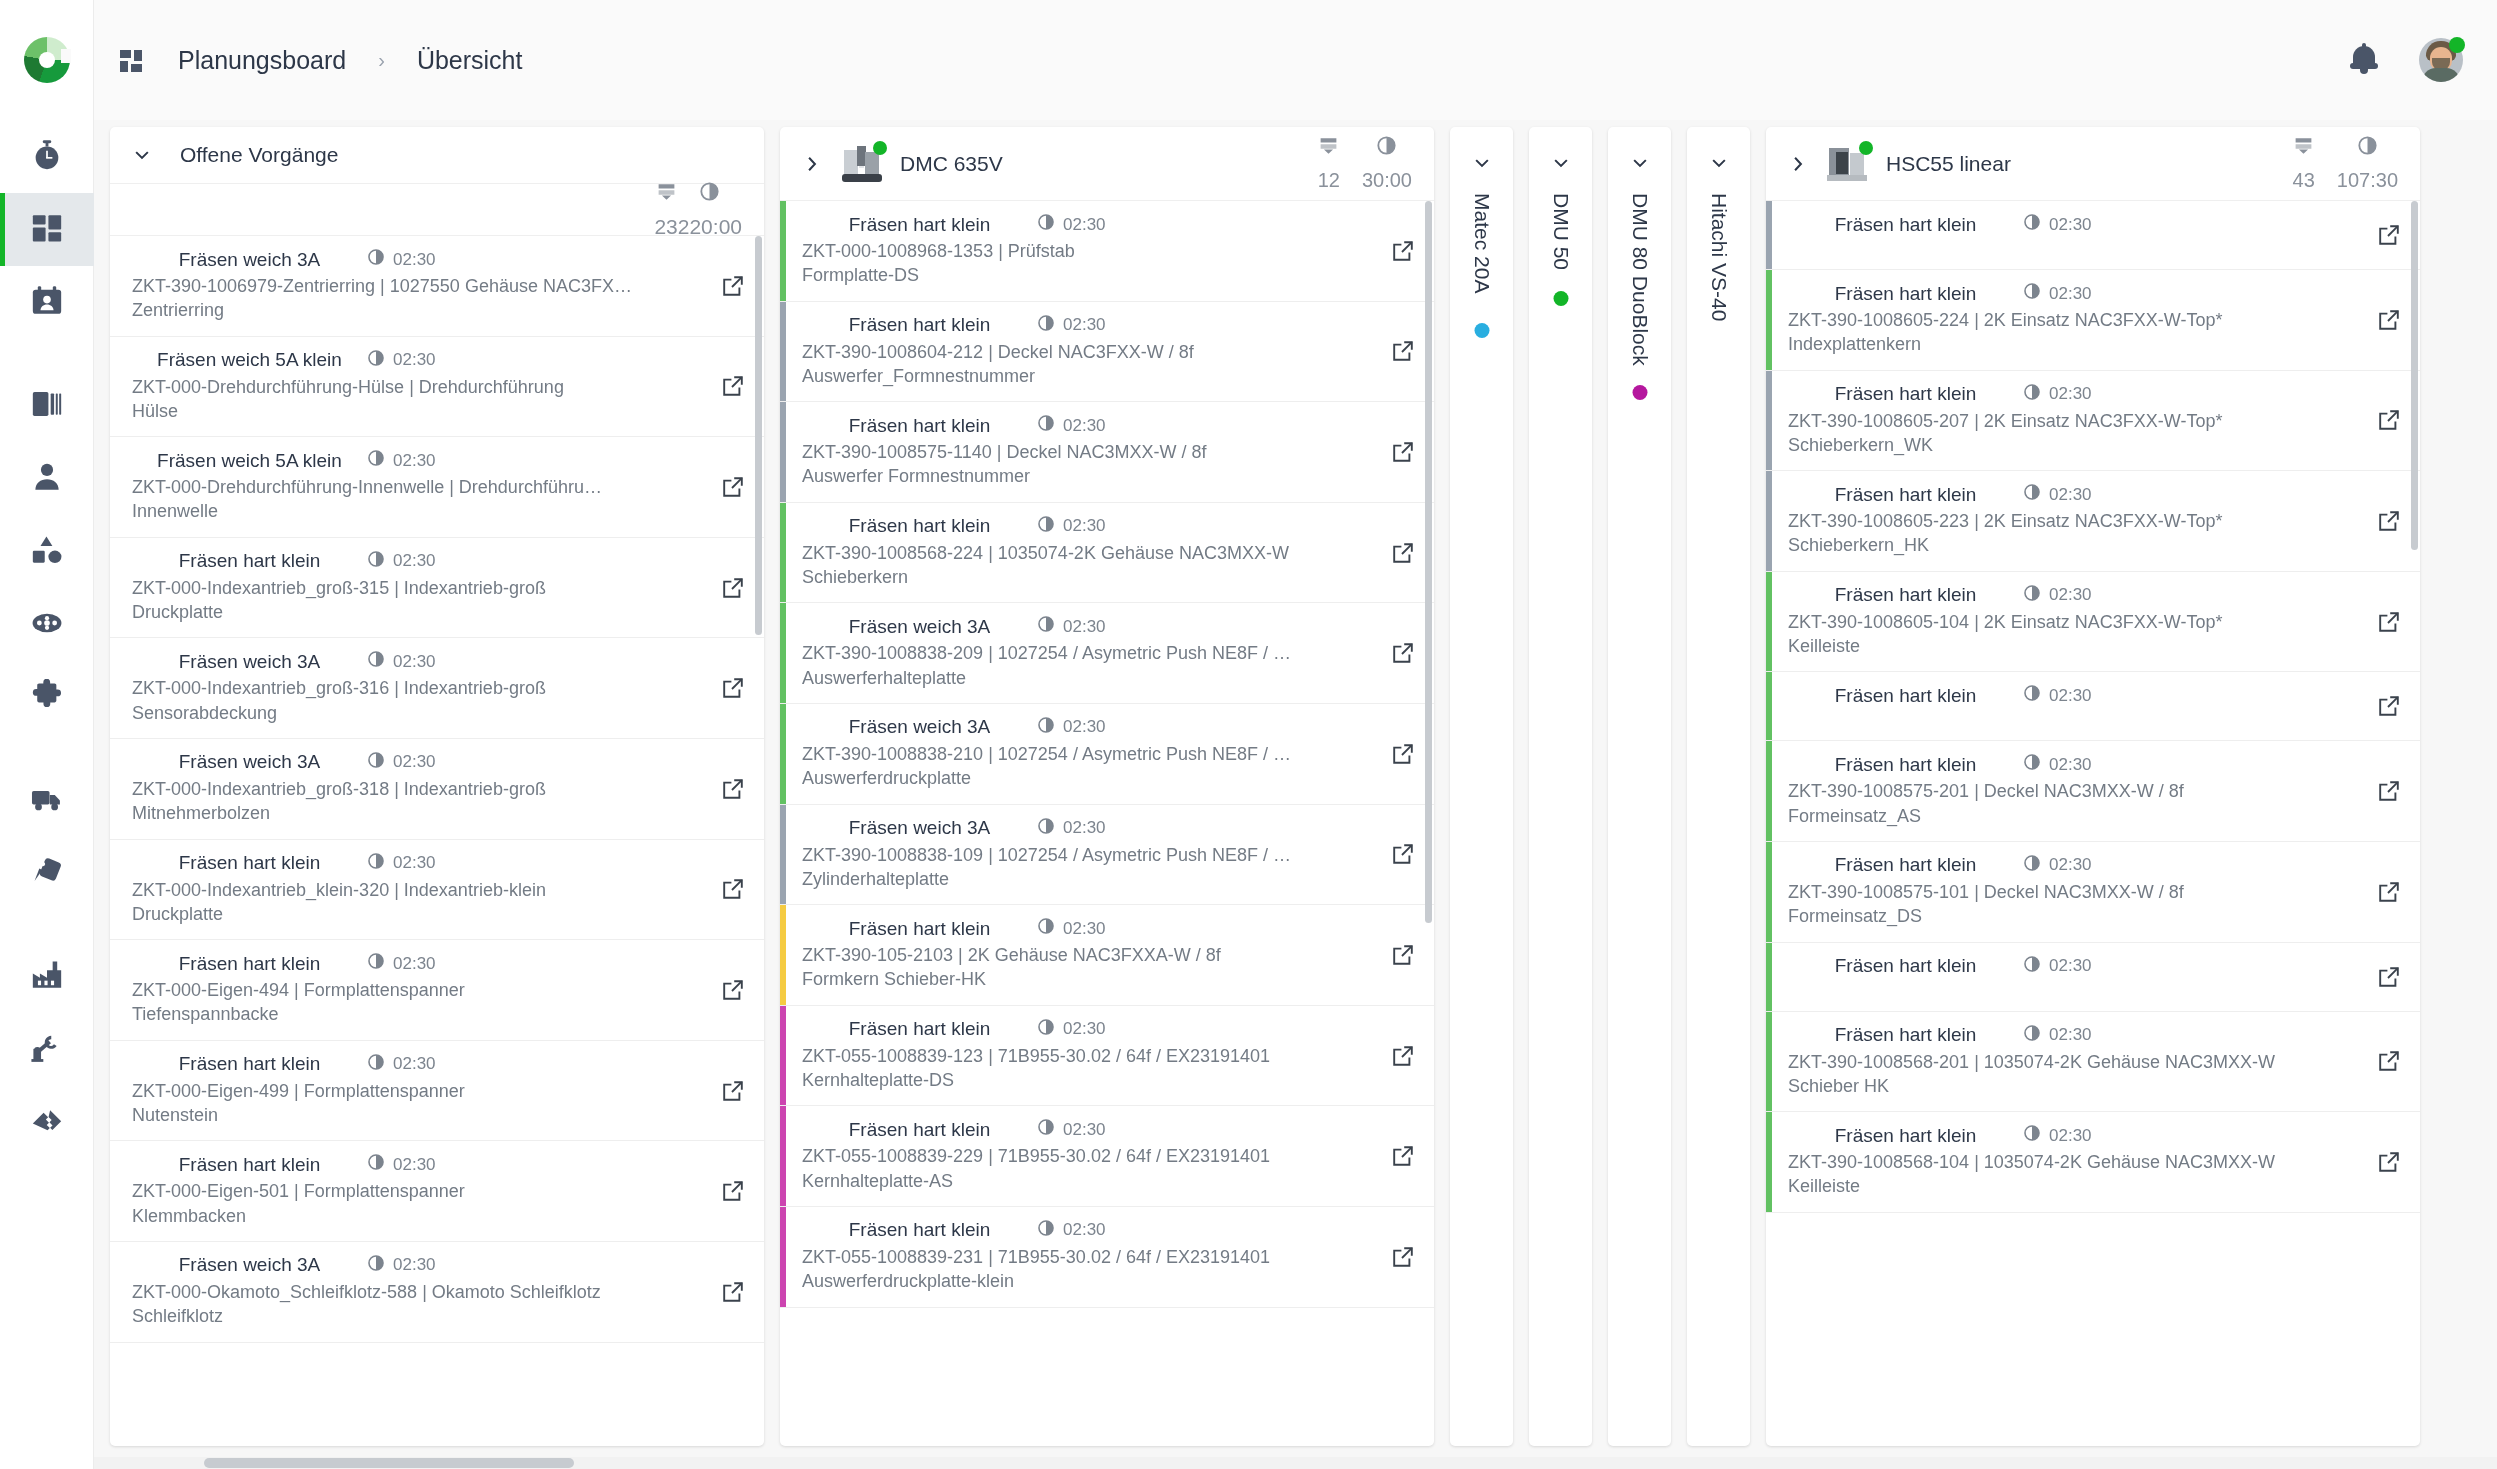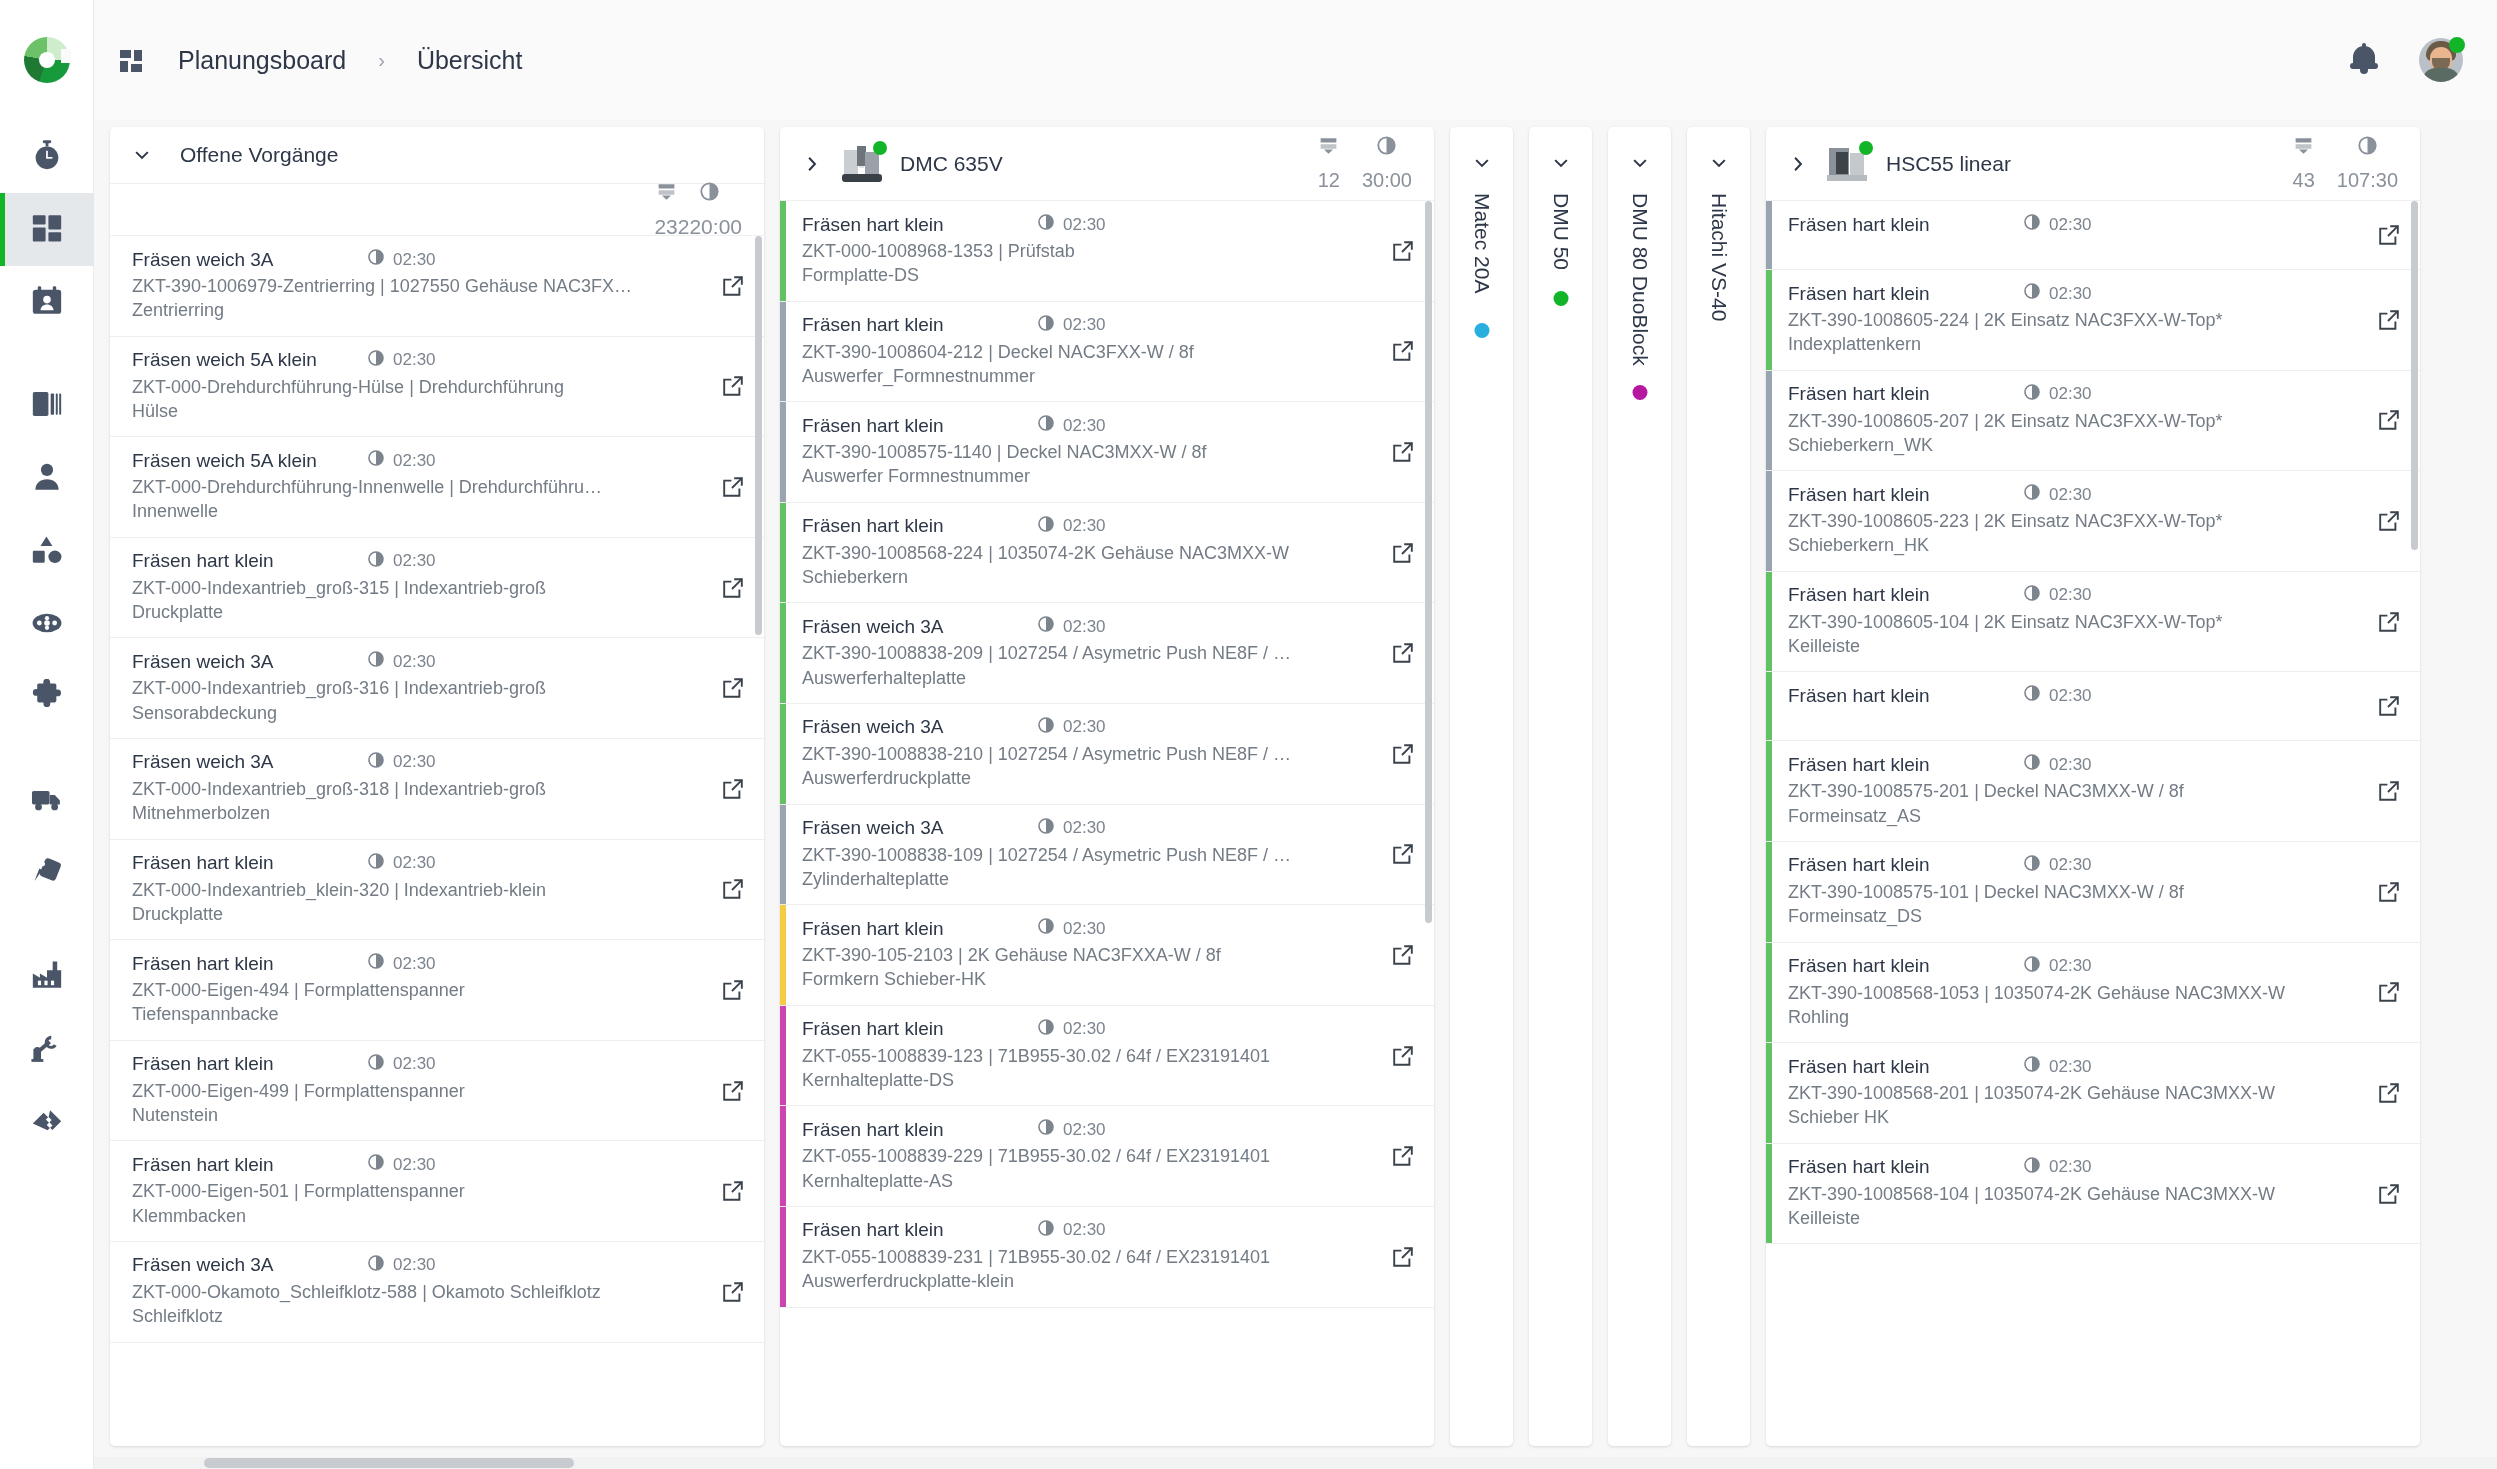--- a/index.html
+++ b/index.html
@@ -169,21 +169,21 @@
     flex:1 1 auto; overflow:hidden; position:relative;
   }
   .cards-inner{ padding:0; }
   .card{
     display:flex; align-items:stretch; position:relative;
     border-bottom:1px solid #eeeeee; background:#fff;
     min-height:69px;
   }
   .stripe{ width:6px; flex:0 0 auto; }
   .card-body{ flex:1 1 auto; padding:12px 0 13px 16px; }
-  .card-row1{ display:flex; align-items:center; }
+  .card-row1{ display:flex; align-items:center;text-align:center; }
   .card-title{ font-size:19px; color:#2d3748; min-width:235px; }
   .dur{ display:flex; align-items:center; gap:8px; color:#7c848e; font-size:17px;}
   .dur svg{ width:18px; height:18px; fill:#7c848e; }
   .card-sub{ font-size:18px; color:#737b85; line-height:1.35; margin-top:3px; padding-right:14px;}
   .card-sub .l2{ display:block; }
   .open-btn{
     flex:0 0 auto; width:62px; display:flex; align-items:center; justify-content:center;
   }
   .open-btn svg{ width:24px; height:24px; stroke:#3a424c; stroke-width:1.9; fill:none; }
 
@@ -1145,21 +1145,20 @@
             <div class="card-body">
               <div class="card-row1">
                 <span class="card-title">Fräsen hart klein</span>
                 <span class="dur">
                   <span><svg class="" viewBox="0 0 24 24">
                       <path d="M12 1.6A10.4 10.4 0 1 0 22.4 12 10.4 10.4 0 0 0 12 1.6zm0 2.1v16.6a8.3 8.3 0 0 1 0-16.6z"></path>
                     </svg></span>
                   <span>02:30</span>
                 </span>
               </div>
-              <div class="card-sub"><span>ZKT-390-1008568-1053 | 1035074-2K Gehäuse NAC3MXX-W</span><span class="l2">Rohling</span></div>
             </div>
             <span class="open-btn">
               <svg class="" viewBox="0 0 24 24">
                 <path d="M13.2 3.2h7.6v7.6"></path>
                 <path d="M20.8 3.2 11 13"></path>
                 <path d="M18.4 13.6v7.2H3.2V5.6h7.2"></path>
               </svg>
             </span>
           </div>
           <div class="card">

